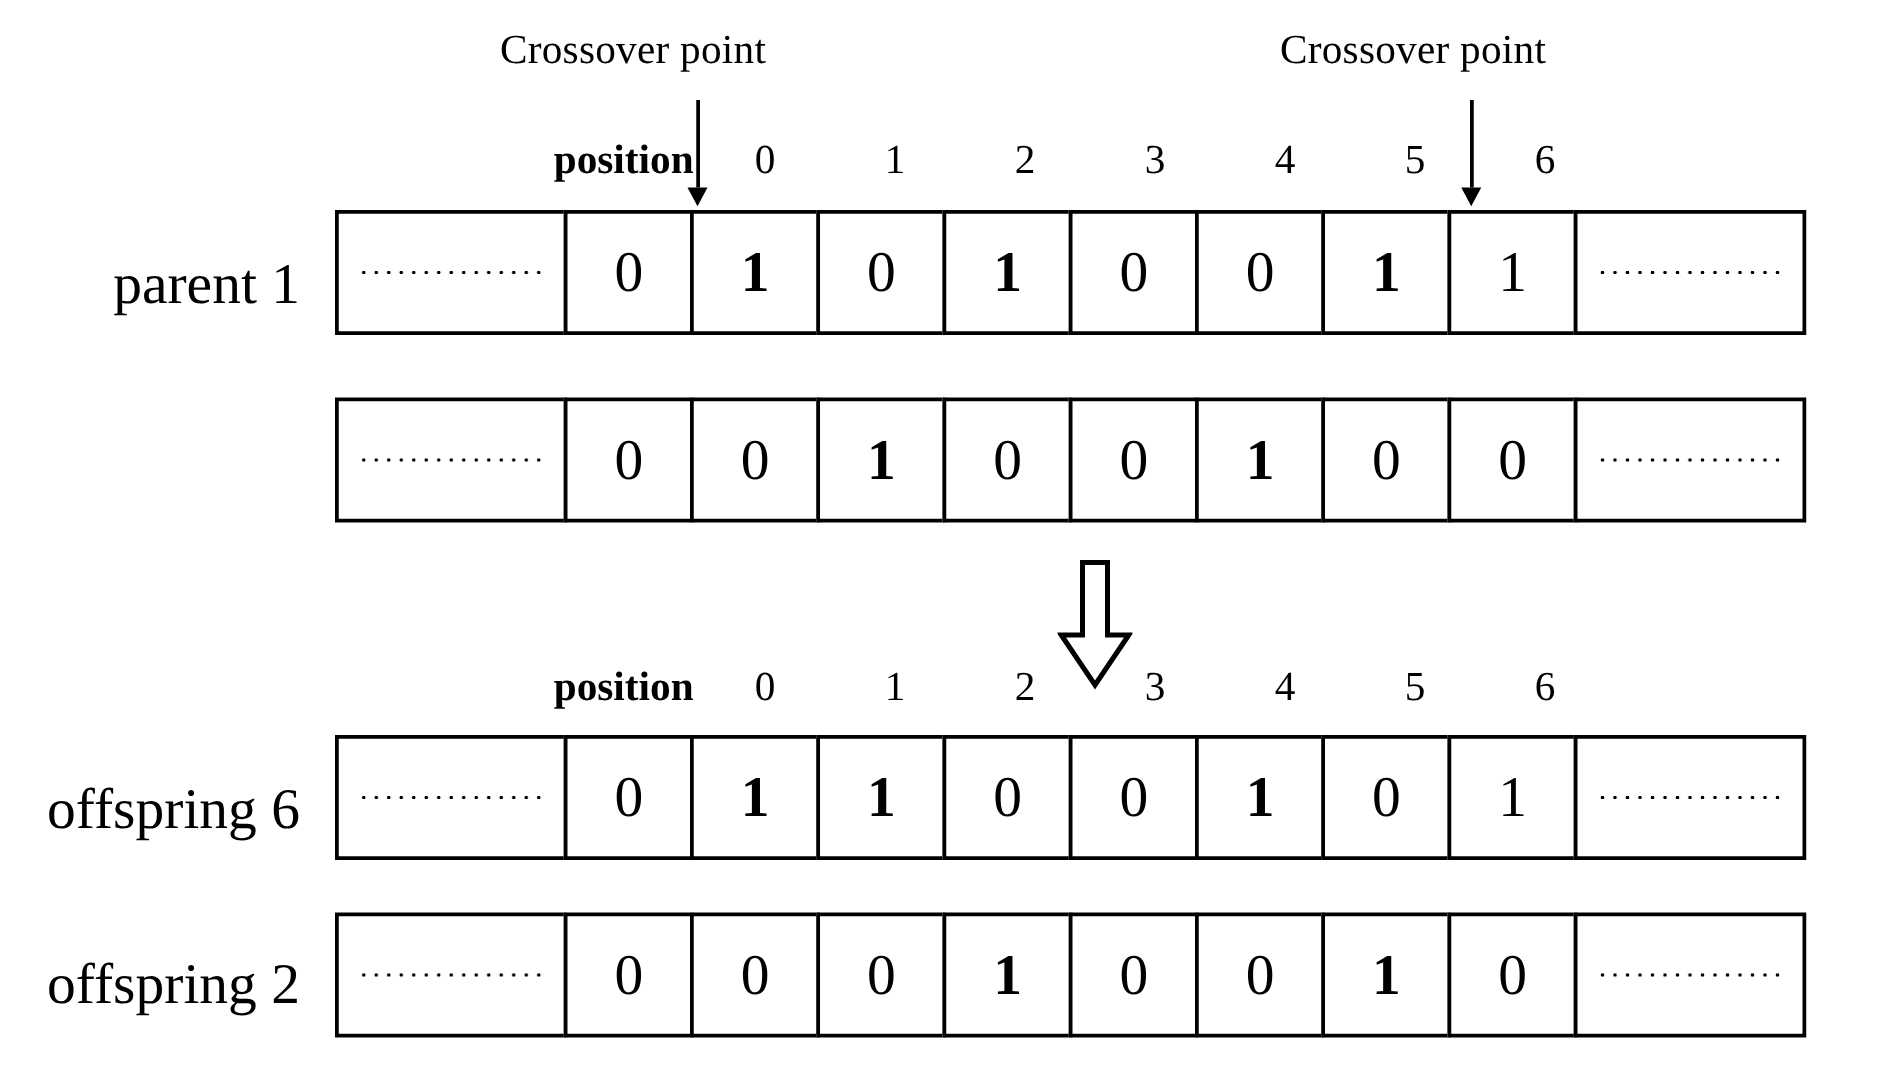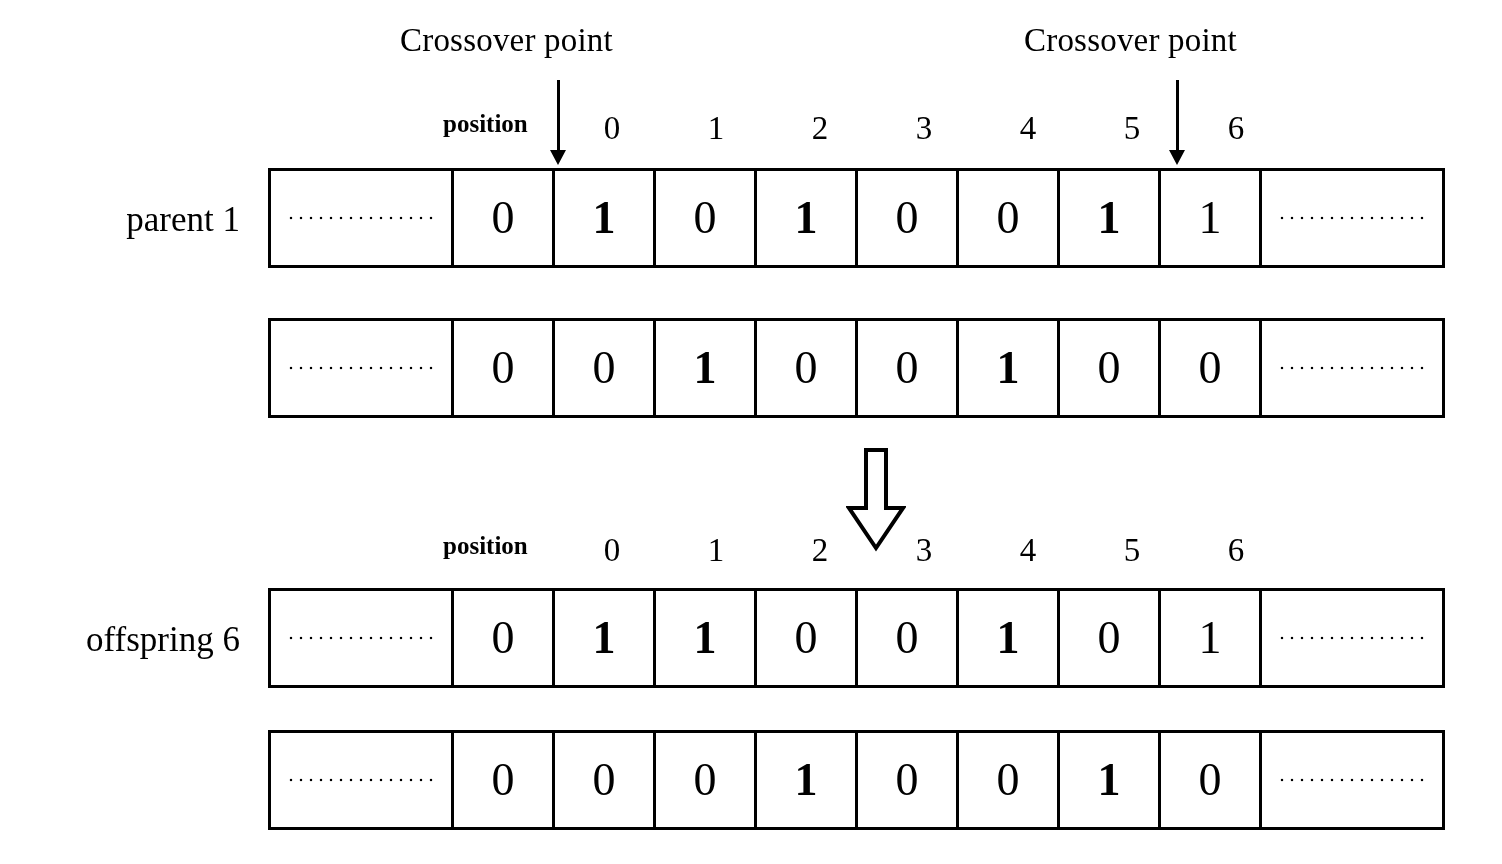--- a/index.html
+++ b/index.html
@@ -45,21 +45,21 @@
   
   .position-row{
     position:absolute;
     height:44px;
     left:268px;
     width:1208px;
   }
   .position-word{
     position:absolute;
     font-weight:bold;
-    font-size:25px;
+    font-size:33px;
     font-family:"Liberation Serif", serif;
     right:auto;
     white-space:nowrap;
     text-align:center;
   }
   .pos-num{
     position:absolute;
     font-size:33px;
     text-align:center;
     width:40px;
@@ -94,21 +94,21 @@
     width:150px;height:4px;
     background-image:radial-gradient(circle, #000 1.4px, transparent 1.6px);
     background-size:10px 4px;
     background-repeat:repeat-x;
     background-position:center;
   }
 
   
   .row-label{
     position:absolute;
-    font-size:35px;
+    font-size:46px;
     text-align:right;
     width:230px;
     left:10px;
     font-family:"Liberation Serif", serif;
     white-space:nowrap;
   }
 
   
   #transform-arrow{
     position:absolute;
@@ -212,20 +212,21 @@
     <div class="cell bit">0</div>
     <div class="cell bit">0</div>
     <div class="cell bit bold">1</div>
     <div class="cell bit">0</div>
     <div class="cell bit">1</div>
     <div class="cell wide">
         <span class="dots"></span>
       </div>
   </div>
 
+  <div class="row-label" style="top:760px;">offspring 2</div>
 
   <div class="chrom-row" id="row-offspring-2" style="top:730px;">
     <div class="cell wide">
         <span class="dots"></span>
       </div>
     <div class="cell bit">0</div>
     <div class="cell bit">0</div>
     <div class="cell bit">0</div>
     <div class="cell bit bold">1</div>
     <div class="cell bit">0</div>

